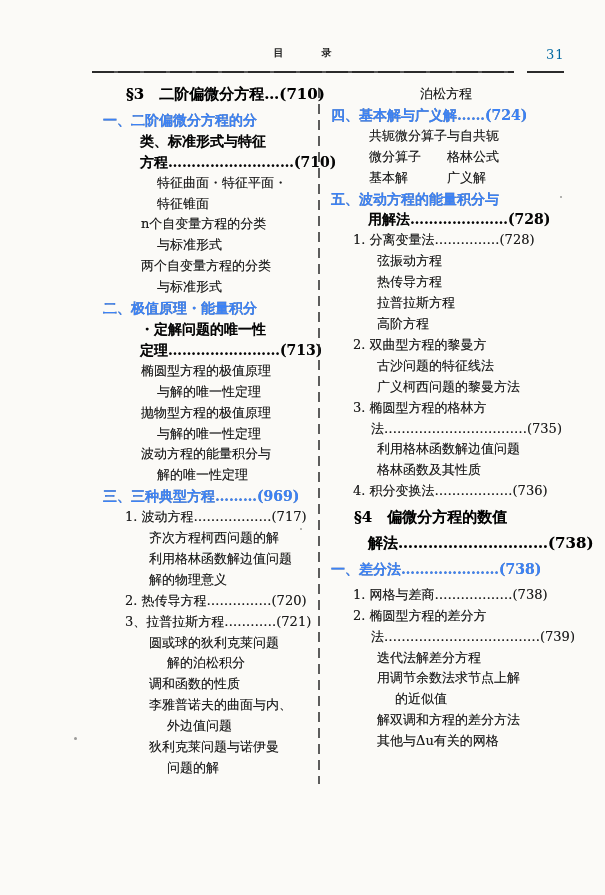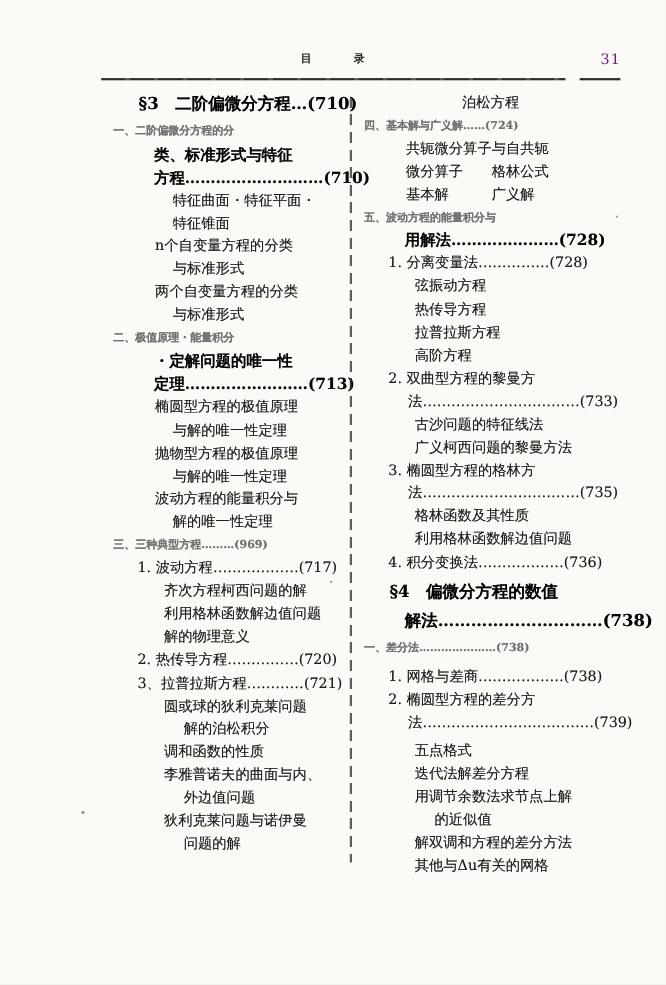--- a/index.html
+++ b/index.html
@@ -15,21 +15,21 @@
   
   .header-title{
     position:absolute;top:46px;left:0;right:0;
     text-align:center;
     font-size:10px;font-weight:700;
     letter-spacing:14px;text-indent:14px;
     color:#222;
   }
   .header-pagenum{
     position:absolute;top:47px;left:546px;
-    font-size:13px;color:#701a75;letter-spacing:1px;
+    font-size:13px;color:#0369a1;letter-spacing:1px;
   }
   .rule-a{
     position:absolute;top:71px;left:92px;width:422px;height:2px;
     background:repeating-linear-gradient(90deg,#2b2b2b 0 22px,#555 22px 26px);
   }
   .rule-b{
     position:absolute;top:71px;left:527px;width:37px;height:2px;
     background:#2b2b2b;
   }
   
@@ -44,21 +44,21 @@
     white-space:nowrap;
   }
   .col-left{left:88px;width:228px;}
   .col-right{left:316px;width:250px;}
   .line{
     text-shadow:0 0 .6px rgba(20,20,20,.5);
   }
   
   .sec0 {font-weight:700;font-size:15px;padding-left:0;   color:#000;margin-left:38px;}
   .sec0c{font-weight:700;font-size:15px;padding-left:52px;color:#000;}
-  .sec1 {font-weight:700;font-size:10px;padding-left:15px;color:#737373;}
+  .sec1 {font-weight:700;font-size:14px;padding-left:15px;color:#3b82f6;}
   .sec1c{font-weight:700;font-size:14px;padding-left:52px;color:#050505;}
   .num  {padding-left:37px;}
   .numc {padding-left:55px;}
   .sub  {padding-left:53px;}
   .subw {padding-left:69px;}
   .sub2 {padding-left:61px;}
   .sub2w{padding-left:79px;}
   .first{padding-left:104px;}
   .gap  {margin-top:5px;}
   
@@ -124,35 +124,33 @@
       <div class="line sub">微分算子　　格林公式</div>
       <div class="line sub">基本解　　　广义解</div>
       <div class="line sec1">五、波动方程的能量积分与</div>
       <div class="line sec1c">用解法…………………(728)</div>
       <div class="line num">1. 分离变量法……………(728)</div>
       <div class="line sub2">弦振动方程</div>
       <div class="line sub2">热传导方程</div>
       <div class="line sub2">拉普拉斯方程</div>
       <div class="line sub2">高阶方程</div>
       <div class="line num">2. 双曲型方程的黎曼方</div>
-      <div class="line numc">法……………………………(733)</div>
       <div class="line sub2">古沙问题的特征线法</div>
       <div class="line sub2">广义柯西问题的黎曼方法</div>
       <div class="line num">3. 椭圆型方程的格林方</div>
       <div class="line numc">法……………………………(735)</div>
+      <div class="line sub2">利用格林函数解边值问题</div>
       <div class="line sub2">格林函数及其性质</div>
-      <div class="line sub2">利用格林函数解边值问题</div>
       <div class="line num">4. 积分变换法………………(736)</div>
       <div class="line sec0 gap">§4　偏微分方程的数值</div>
       <div class="line sec0c gap">解法…………………………(738)</div>
       <div class="line sec1 gap">一、差分法…………………(738)</div>
       <div class="line num gap">1. 网格与差商………………(738)</div>
       <div class="line num">2. 椭圆型方程的差分方</div>
       <div class="line numc">法………………………………(739)</div>
-      <div class="line sub2 gap">五点格式</div>
       <div class="line sub2">迭代法解差分方程</div>
       <div class="line sub2">用调节余数法求节点上解</div>
       <div class="line sub2w">的近似值</div>
       <div class="line sub2">解双调和方程的差分方法</div>
       <div class="line sub2">其他与Δu有关的网格</div>
     </div>
 
   <div class="speck speck1"></div>
   <div class="speck speck2"></div>
   <div class="speck speck3"></div>

